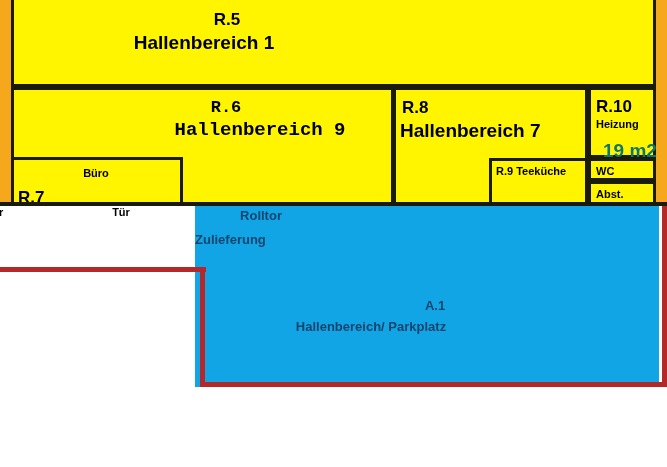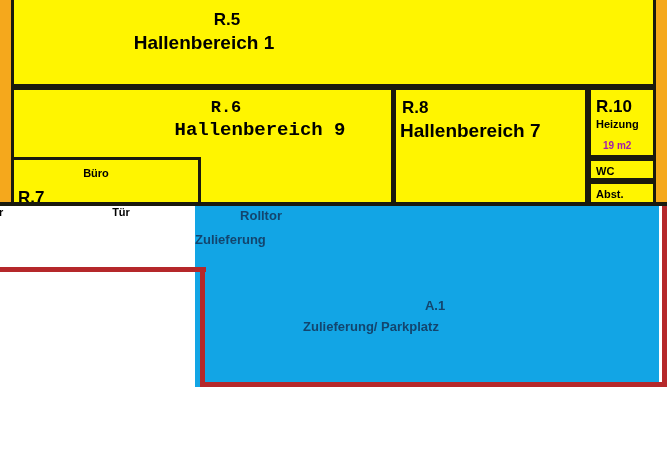--- a/index.html
+++ b/index.html
@@ -46,21 +46,21 @@
     position: absolute;
     white-space: nowrap;
     font-weight: bold;
     color: #000000;
     line-height: 1;
   }
   .lbl-code      { font-size: 17px; }
   .lbl-big       { font-size: 19px; }
   .lbl-med       { font-size: 11px; }
   .lbl-blue      { color: #13456e; font-size: 13px; }
-  .lbl-faded     { color: #a21caf; font-size: 10px; }
+  .lbl-faded     { color: #0f766e; font-size: 19px; }
   .center { transform: translateX(-50%); }
 </style>
 </head>
 <body>
 
 <div id="plan">
 
   <div class="abs edge-strip" style="left:0px; top:0px; width:11px; height:205px;"></div>
   <div class="abs edge-strip" style="left:656px; top:0px; width:11px; height:205px;"></div>
 
@@ -86,33 +86,36 @@
   </div>
 
   <div class="abs room-yellow" style="left:588px; top:181px; width:68px; height:24px;">
     <span class="lbl lbl-med" style="left:5px; top:5px;">Abst.</span>
   </div>
 
   <div class="abs room-yellow" style="left:588px; top:158px; width:68px; height:23px;">
     <span class="lbl lbl-med" style="left:5px; top:5px;">WC</span>
   </div>
 
+  <div class="abs room-yellow" style="left:489px; top:158px; width:99px; height:47px;">
+    <span class="lbl lbl-med" style="left:4px; top:5px;">R.9 Teeküche</span>
+  </div>
 
-  <div class="abs room-yellow" style="left:11px; top:157px; width:190px; height:48px;">
+  <div class="abs room-yellow" style="left:11px; top:157px; width:172px; height:48px;">
     <span class="lbl lbl-med center" style="left:82px; top:8px;">Büro</span>
     <span class="lbl lbl-code" style="left:4px; top:29px;">R.7</span>
   </div>
 
   <div class="abs wall" style="left:0px; top:202px; width:667px; height:4px;"></div>
 
   <div class="abs yard-blue" style="left:195px; top:206px; width:464px; height:181px;">
     <span class="lbl lbl-blue center" style="left:66px; top:3px;">Rolltor</span>
     <span class="lbl lbl-blue" style="left:0px; top:27px;">Zulieferung</span>
     <span class="lbl lbl-blue center" style="left:240px; top:93px;">A.1</span>
-    <span class="lbl lbl-blue center" style="left:176px; top:114px;">Zulieferung/ Parkplatz</span>
+    <span class="lbl lbl-blue center" style="left:176px; top:114px;">Hallenbereich/ Parkplatz</span>
   </div>
 
   <span class="lbl lbl-med" style="left:-1px; top:207px;">r</span>
   <span class="lbl lbl-med center" style="left:121px; top:207px;">Tür</span>
 
   <div class="abs redline" style="left:0px; top:267px; width:206px; height:5px;"></div>
 
   <div class="abs redline" style="left:200px; top:267px; width:5px; height:120px;"></div>
 
   <div class="abs redline" style="left:200px; top:382px; width:467px; height:5px;"></div>

